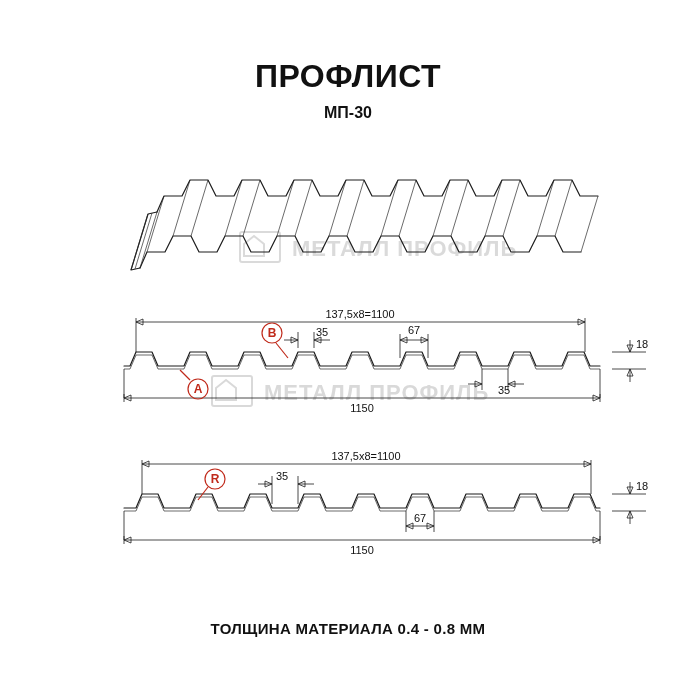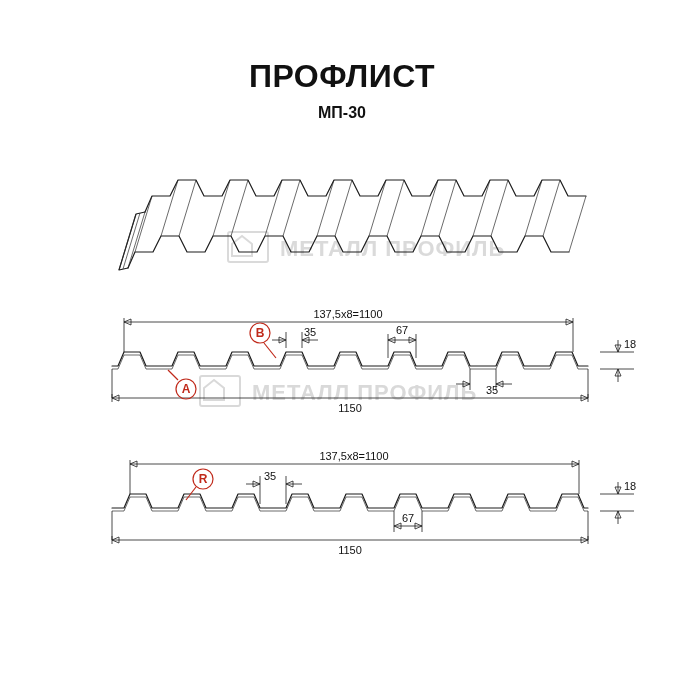--- a/index.html
+++ b/index.html
@@ -13,20 +13,21 @@
     font-family: "Liberation Sans", sans-serif;
     color: #1a1a1a;
     position: relative;
     overflow: hidden;
   }
   .sheet {
     position: absolute;
     inset: 0;
     width: 684px;
     height: 700px;
+    padding-left: 12px;
   }
   .title {
     position: absolute;
     left: 0;
     right: 0;
     top: 58px;
     text-align: center;
     font-size: 32px;
     font-weight: bold;
     letter-spacing: 0.5px;
@@ -100,20 +101,21 @@
     stroke-width: 2;
   }
 </style>
 </head>
 <body>
 
 <div class="sheet">
 
   <div class="title">ПРОФЛИСТ</div>
   <div class="subtitle">МП-30</div>
+  <div class="footnote">ТОЛЩИНА МАТЕРИАЛА 0.4 - 0.8 ММ</div>
 
   <svg width="700" height="700" viewBox="0 0 700 700">
 
     <g opacity="0.95">
       <g transform="translate(228,248)">
         <rect class="wm-shape" x="0" y="-16" width="40" height="30" rx="2"></rect>
         <path class="wm-shape" d="M4 -4 L14 -12 L24 -4 L24 8 L4 8 Z"></path>
         <text class="wm-text" x="52" y="8">МЕТАЛЛ ПРОФИЛЬ</text>
       </g>
     </g>

